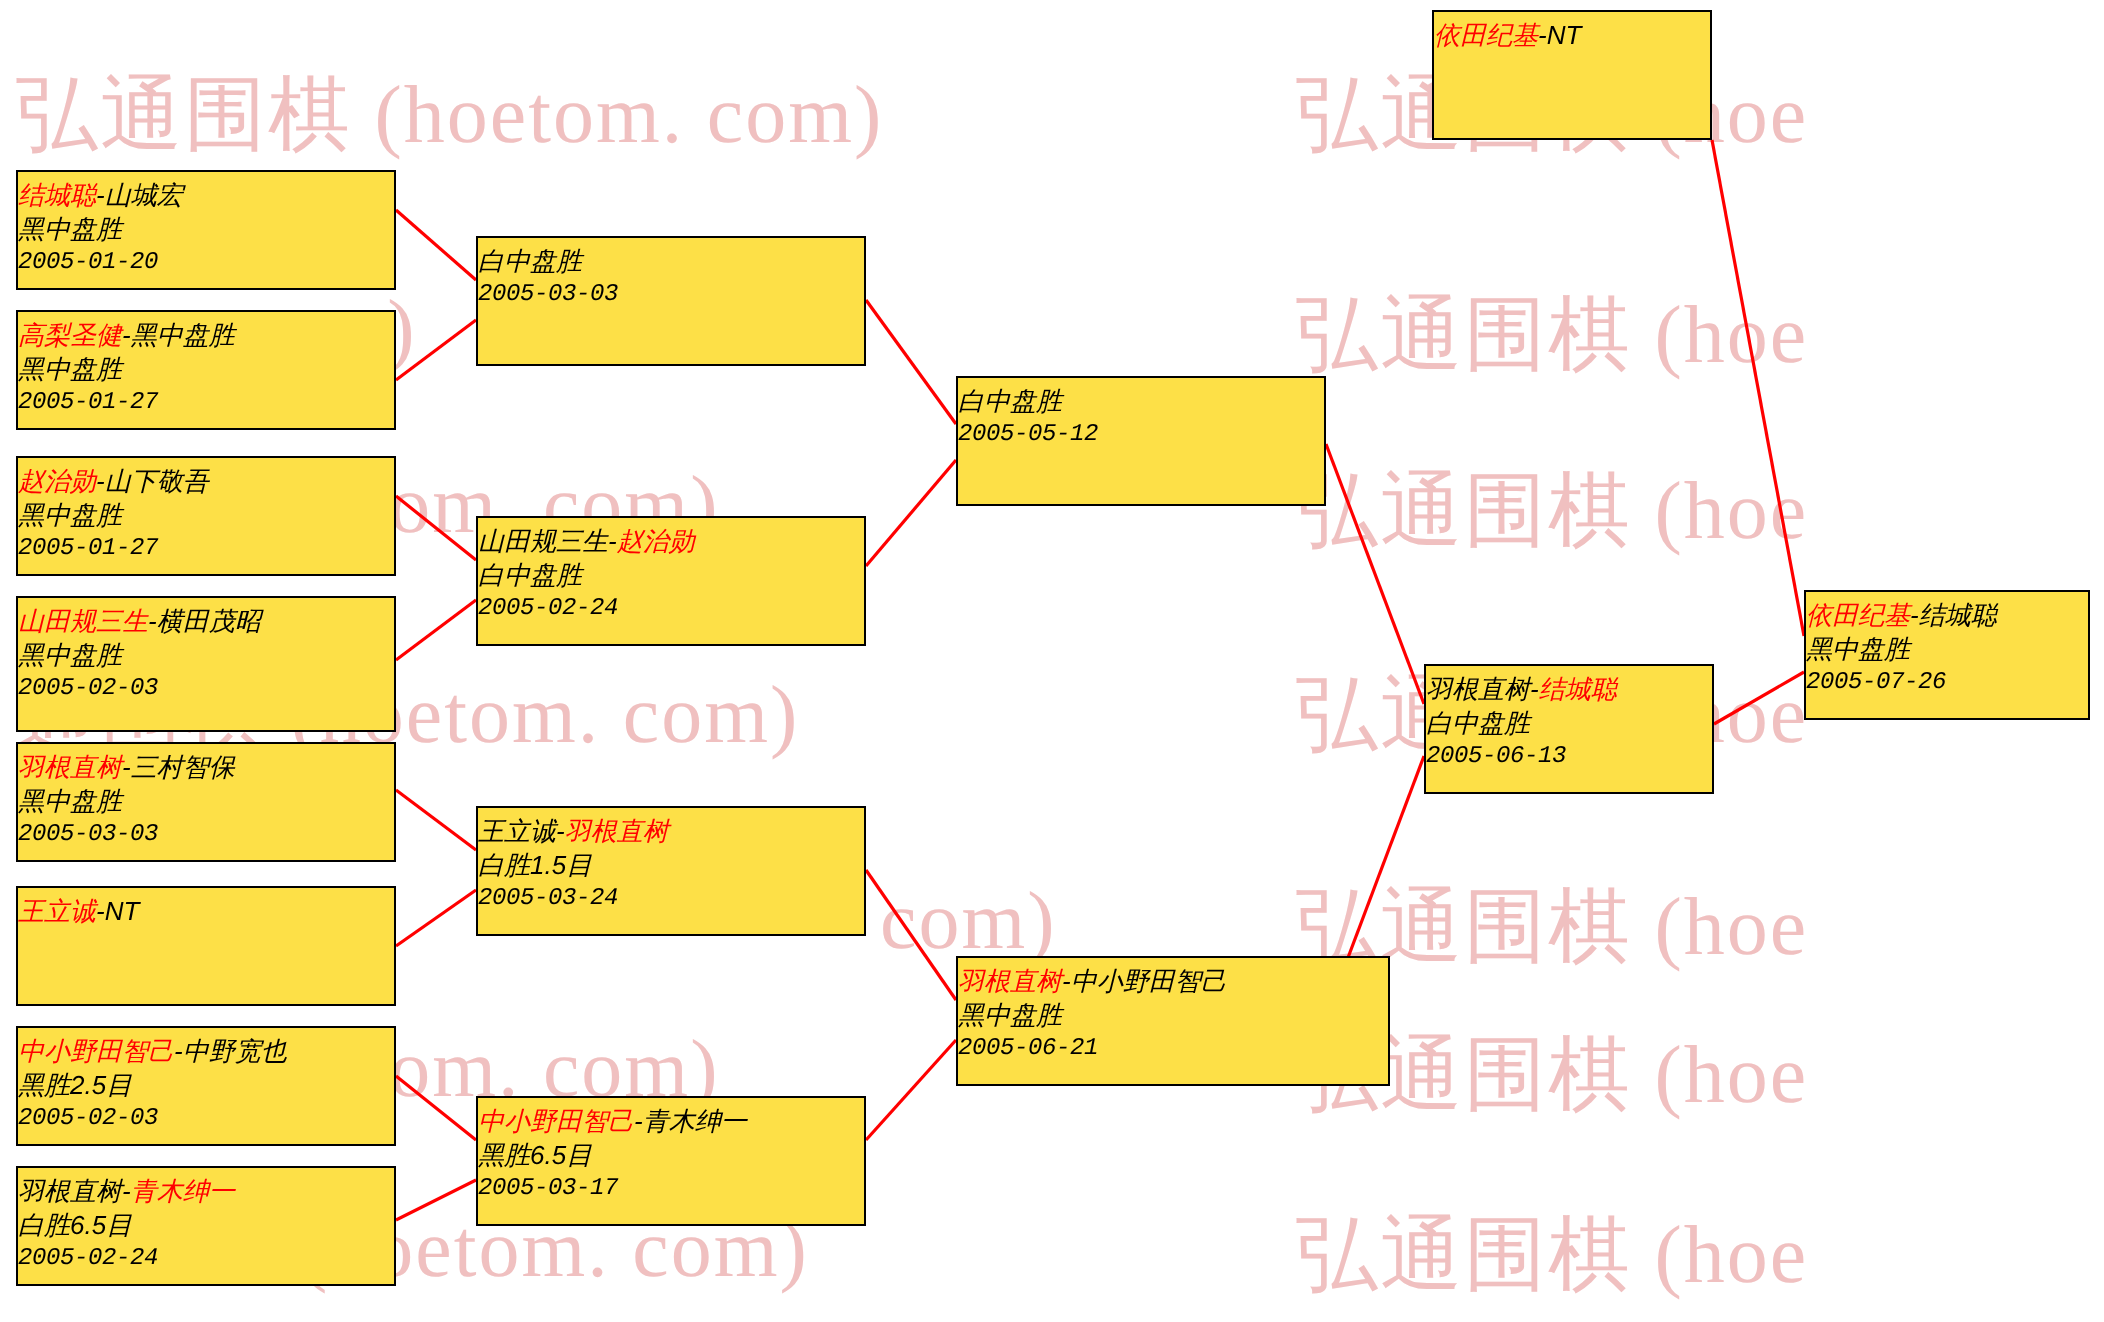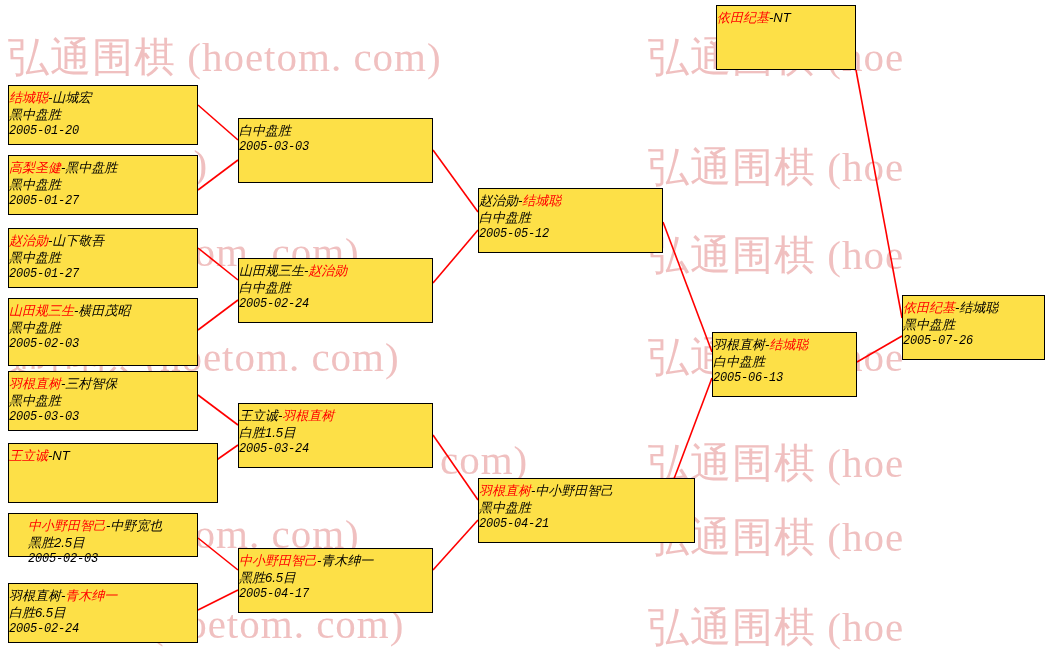--- a/index.html
+++ b/index.html
@@ -132,26 +132,26 @@
       <div class="node" style="left: 8px; top: 298px; width: 190px; height: 68px; border-color: rgb(0, 0, 0);">
         <span class="ln players"><span class="p1" style="color: rgb(255, 0, 0);">山田规三生</span><span class="sep">-</span><span class="p2" style="color: rgb(0, 0, 0);">横田茂昭</span></span>
         <span class="ln blk">黑中盘胜</span>
         <span class="ln date">2005-02-03</span>
       </div>
       <div class="node" style="left: 8px; top: 371px; width: 190px; height: 60px; border-color: rgb(0, 0, 0);">
         <span class="ln players"><span class="p1" style="color: rgb(255, 0, 0);">羽根直树</span><span class="sep">-</span><span class="p2" style="color: rgb(0, 0, 0);">三村智保</span></span>
         <span class="ln blk">黑中盘胜</span>
         <span class="ln date">2005-03-03</span>
       </div>
-      <div class="node" style="left: 8px; top: 443px; width: 210px; height: 60px; border-color: rgb(0, 0, 0);">
+      <div class="node" style="left: 8px; top: 443px; width: 190px; height: 60px; border-color: rgb(0, 0, 0);">
         <span class="ln players"><span class="p1" style="color: rgb(255, 0, 0);">王立诚</span><span class="sep">-</span><span class="p2" style="color: rgb(0, 0, 0);">NT</span></span>
         <span class="ln blk"></span>
         <span class="ln date"></span>
       </div>
-      <div class="node" style="left: 8px; top: 513px; width: 190px; height: 44px; border-color: rgb(0, 0, 0); padding-left: 19px;">
+      <div class="node" style="left: 8px; top: 513px; width: 190px; height: 60px; border-color: rgb(0, 0, 0);">
         <span class="ln players"><span class="p1" style="color: rgb(255, 0, 0);">中小野田智己</span><span class="sep">-</span><span class="p2" style="color: rgb(0, 0, 0);">中野宽也</span></span>
         <span class="ln blk">黑胜2.5目</span>
         <span class="ln date">2005-02-03</span>
       </div>
       <div class="node" style="left: 8px; top: 583px; width: 190px; height: 60px; border-color: rgb(0, 0, 0);">
         <span class="ln players"><span class="p1" style="color: rgb(0, 0, 0);">羽根直树</span><span class="sep">-</span><span class="p2" style="color: rgb(255, 0, 0);">青木绅一</span></span>
         <span class="ln blk">白胜6.5目</span>
         <span class="ln date">2005-02-24</span>
       </div>
       <div class="node" style="left: 238px; top: 118px; width: 195px; height: 65px; border-color: rgb(0, 0, 0);">
@@ -164,31 +164,30 @@
         <span class="ln date">2005-02-24</span>
       </div>
       <div class="node" style="left: 238px; top: 403px; width: 195px; height: 65px; border-color: rgb(0, 0, 0);">
         <span class="ln players"><span class="p1" style="color: rgb(0, 0, 0);">王立诚</span><span class="sep">-</span><span class="p2" style="color: rgb(255, 0, 0);">羽根直树</span></span>
         <span class="ln blk">白胜1.5目</span>
         <span class="ln date">2005-03-24</span>
       </div>
       <div class="node" style="left: 238px; top: 548px; width: 195px; height: 65px; border-color: rgb(0, 0, 0);">
         <span class="ln players"><span class="p1" style="color: rgb(255, 0, 0);">中小野田智己</span><span class="sep">-</span><span class="p2" style="color: rgb(0, 0, 0);">青木绅一</span></span>
         <span class="ln blk">黑胜6.5目</span>
-        <span class="ln date">2005-04-17</span>
+        <span class="ln date">2005-03-17</span>
       </div>
       <div class="node" style="left: 478px; top: 188px; width: 185px; height: 65px; border-color: rgb(0, 0, 0);">
-        <span class="ln players"><span class="p1" style="color: rgb(0, 0, 0);">赵治勋</span><span class="sep">-</span><span class="p2" style="color: rgb(255, 0, 0);">结城聪</span></span>
         <span class="ln blk">白中盘胜</span>
         <span class="ln date">2005-05-12</span>
       </div>
       <div class="node" style="left: 478px; top: 478px; width: 217px; height: 65px; border-color: rgb(0, 0, 0);">
         <span class="ln players"><span class="p1" style="color: rgb(255, 0, 0);">羽根直树</span><span class="sep">-</span><span class="p2" style="color: rgb(0, 0, 0);">中小野田智己</span></span>
         <span class="ln blk">黑中盘胜</span>
-        <span class="ln date">2005-04-21</span>
+        <span class="ln date">2005-06-21</span>
       </div>
       <div class="node" style="left: 712px; top: 332px; width: 145px; height: 65px; border-color: rgb(0, 0, 0);">
         <span class="ln players"><span class="p1" style="color: rgb(0, 0, 0);">羽根直树</span><span class="sep">-</span><span class="p2" style="color: rgb(255, 0, 0);">结城聪</span></span>
         <span class="ln blk">白中盘胜</span>
         <span class="ln date">2005-06-13</span>
       </div>
       <div class="node" style="left: 716px; top: 5px; width: 140px; height: 65px; border-color: rgb(0, 0, 0);">
         <span class="ln players"><span class="p1" style="color: rgb(255, 0, 0);">依田纪基</span><span class="sep">-</span><span class="p2" style="color: rgb(0, 0, 0);">NT</span></span>
         <span class="ln blk"></span>
         <span class="ln date"></span>

